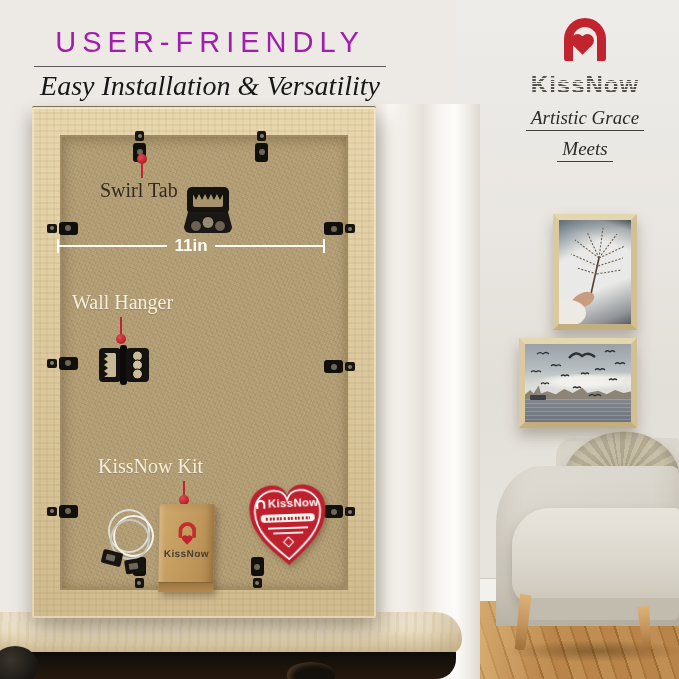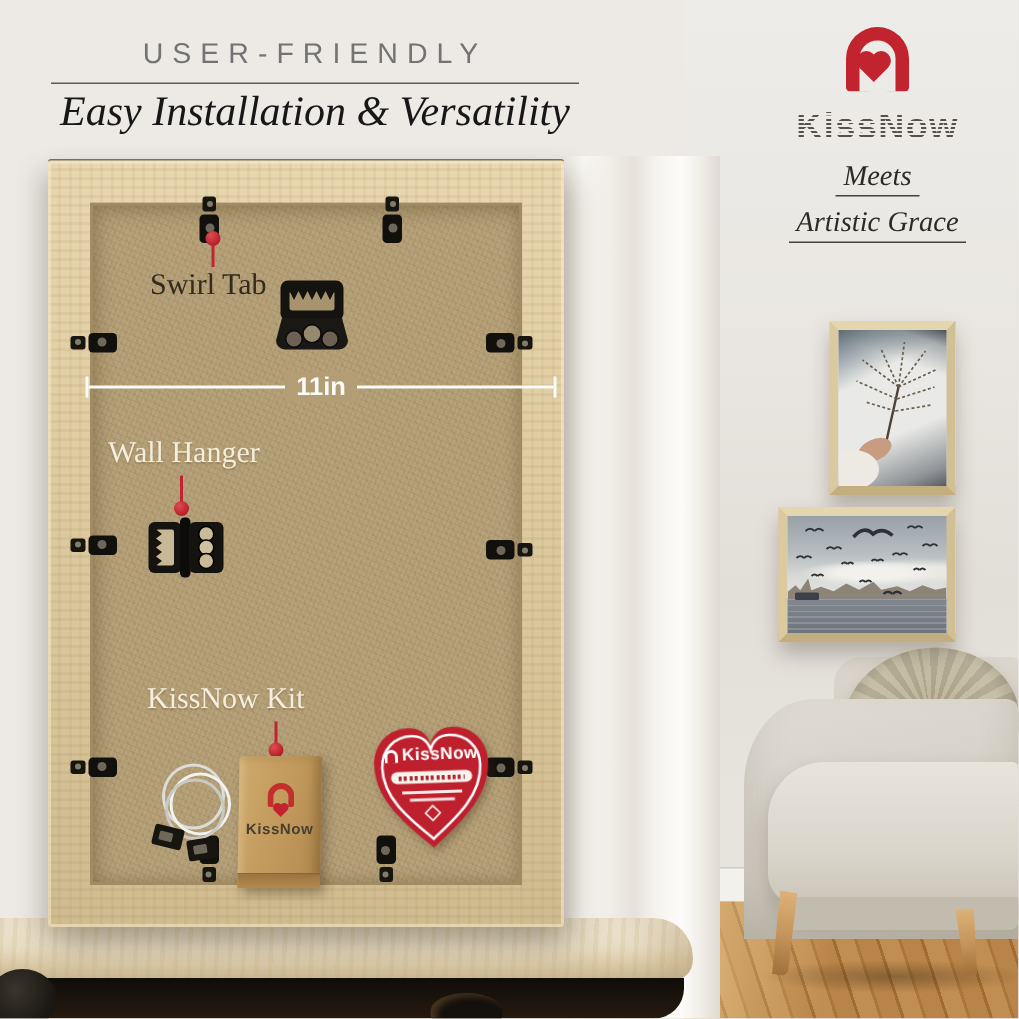--- a/index.html
+++ b/index.html
@@ -2,21 +2,21 @@
 <html><head>
 <meta charset="utf-8">
 <style>
   html,body{margin:0;padding:0;background:#edeae6;}
   .stage{position:relative;width:679px;height:679px;overflow:hidden;background:#edeae6;
          font-family:"Liberation Sans",sans-serif;}
   .abs{position:absolute;}
 
   
   .header{position:absolute;left:0;top:0;width:420px;text-align:center;}
-  .title{margin-top:26px;font-size:19px;letter-spacing:6px;color:#737373;font-weight:400;}
+  .title{margin-top:26px;font-size:29px;letter-spacing:6px;color:#a21caf;font-weight:400;}
   .rule{width:352px;height:0;border-top:1.6px solid #5b5b5b;margin:7px auto 0;}
   .subtitle{margin-top:3px;font-family:"Liberation Serif",serif;font-style:italic;
             font-size:28px;color:#171717;}
 
   
   .right-scene{position:absolute;left:456px;top:0;width:223px;height:679px;z-index:0;
     background:linear-gradient(180deg,#edece9 0%,#e9e6e1 35%,#e2ded8 58%,#e7e3dd 78%);}
   .baseboard{position:absolute;left:0;top:578px;width:223px;height:24px;background:#f3f1ec;
     border-top:1px solid #cfccc5;}
   .floor{position:absolute;left:0;top:601px;width:223px;height:78px;
@@ -140,21 +140,21 @@
 
   
   .callout{position:absolute;font-family:"Liberation Serif",serif;font-size:20px;white-space:nowrap;}
   .dark-label{color:#322b1e;text-align:right;}
   .light-label{color:#f4eedd;text-shadow:0 1px 1px rgba(80,60,30,.25);}
   .dot{position:absolute;width:10px;height:10px;border-radius:50%;
     background:radial-gradient(circle at 35% 30%,#e04a50,#b51f2a 70%);}
   .stem{position:absolute;width:2px;background:#bf2430;}
 
   
-  .dim-h{position:absolute;left:25px;top:144px;width:314px;height:14px;display:flex;align-items:center;z-index:1;}
+  .dim-h{position:absolute;left:25px;top:132px;width:268px;height:14px;display:flex;align-items:center;z-index:1;}
   .dim-h .cap{width:2px;height:14px;background:#fcfbf6;}
   .dim-h .ln{flex:1;height:2px;background:#fcfbf6;}
   .dim-label{font-size:17px;font-weight:700;color:#fcfbf6;background:#b29d74;padding:0 7px;line-height:20px;}
   .dim-v{position:absolute;left:266px;top:29px;width:21px;height:452px;display:flex;flex-direction:column;align-items:center;z-index:1;}
   .dim-v .cap{width:21px;height:2px;background:#fcfbf6;}
   .dim-v .ln{flex:1;width:2px;background:#fcfbf6;}
   .dim-v .dim-label{padding:4px 1px;}
 
   
   .wire{position:absolute;left:74px;top:400px;width:48px;height:54px;}
@@ -225,22 +225,22 @@
 
   <div class="brand">
     <div class="arch-logo">
       <div class="arch"></div>
       <div class="heart arch-heart"></div>
     </div>
     <div>
       <span class="logotype">KissNow</span>
     </div>
     <div class="tagline">
+      <div><span>Artistic Grace</span></div>
       <div><span>Meets</span></div>
-      <div><span>Artistic Grace</span></div>
     </div>
   </div>
 
   <div class="photo photoA">
     <div class="photoA-img">
       <svg width="72" height="104" viewBox="0 0 72 104">
         <path d="M30 84 C33 68 37 52 40 38" stroke="#4c4238" stroke-width="1.6" fill="none"></path>
         <g stroke="#6b5c4c" stroke-width="1.1" fill="none" stroke-dasharray="2 1.6">
           <path d="M40 38 L16 20"></path>
             <path d="M40 38 L28 12"></path>

